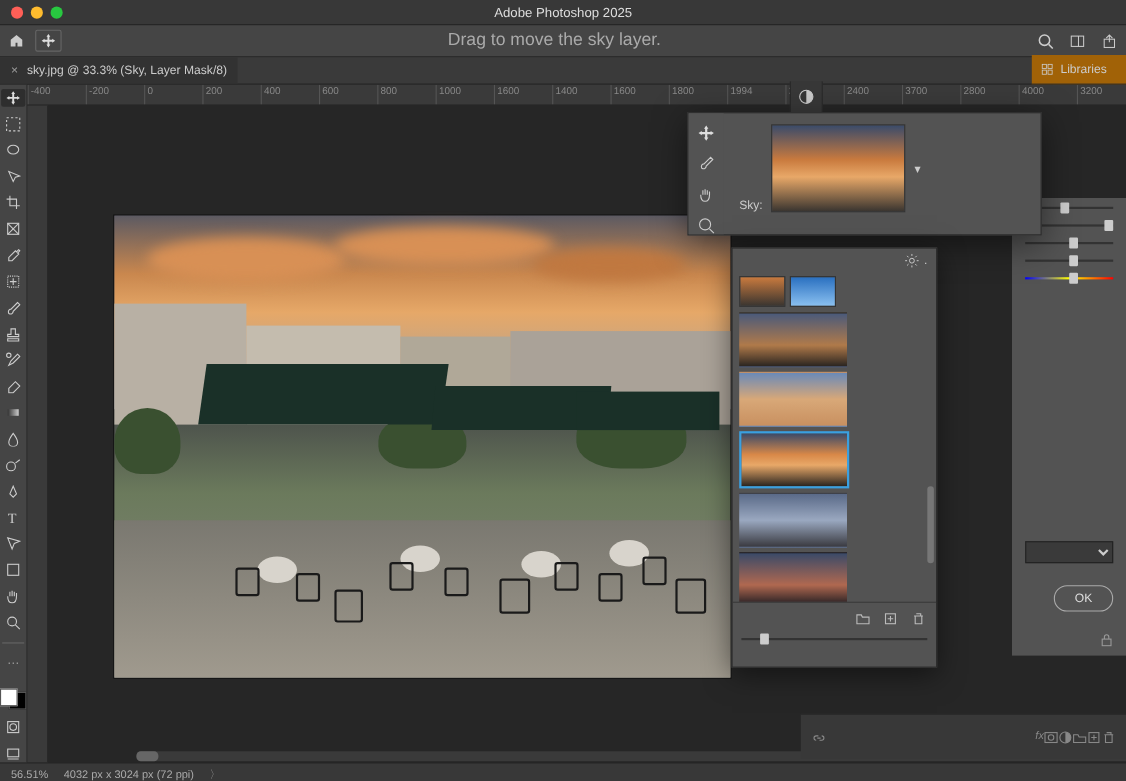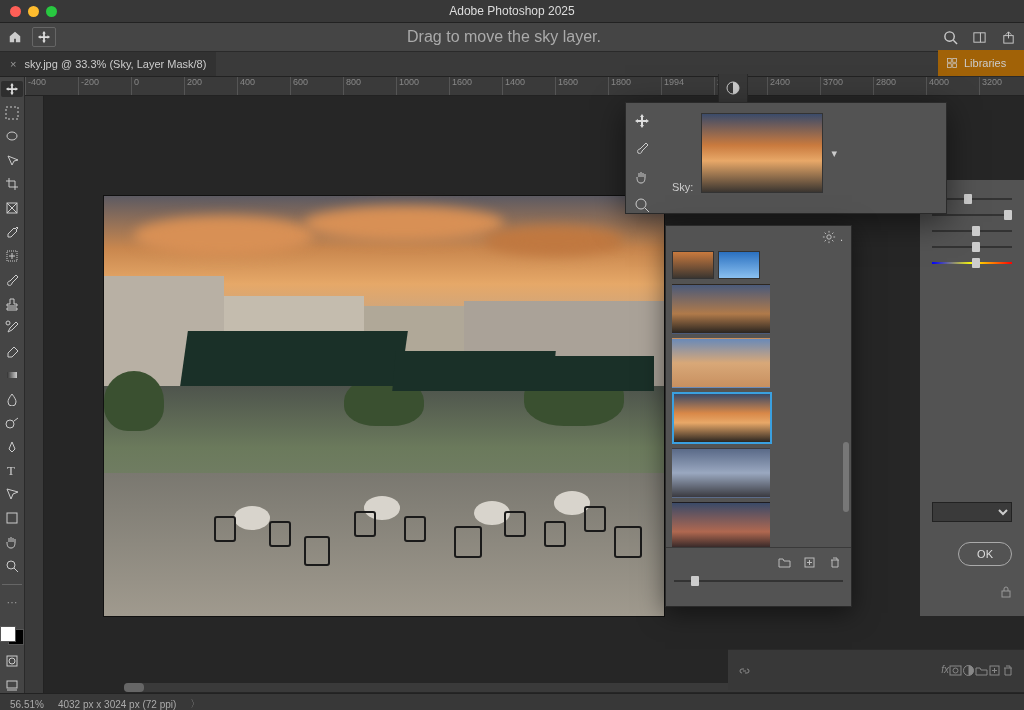--- a/index.html
+++ b/index.html
@@ -59,21 +59,21 @@
 .picker-hdr{height:22px;display:flex;align-items:center;justify-content:flex-end;padding:0 8px}
 .picker-row{display:flex;gap:4px;padding:3px 6px}
 .picker-thumb{width:40px;height:26px;border:1px solid #333}
 .picker-list{flex:1;overflow:hidden;padding:2px 6px;position:relative}
 .picker-item{width:96px;height:48px;margin-bottom:4px;border:1px solid transparent}
 .picker-item.sel{border:2px solid #3aa0e0}
 .picker-sb{position:absolute;right:2px;top:0;bottom:0;width:10px}
 .picker-sb div{position:absolute;right:0;width:6px;background:#777;border-radius:3px}
 .picker-ftr{height:28px;border-top:1px solid #3a3a3a;display:flex;align-items:center;justify-content:flex-end;gap:12px;padding:0 10px;color:#bbb}
 .picker-slider{height:22px;padding:4px 8px}
-.adj-panel{position:absolute;right:0;top:180px;width:80px;height:400px;z-index:40;display:flex;flex-direction:column;gap:14px;padding:18px 12px;background:#535353}
+.adj-panel{position:absolute;right:0;top:180px;width:80px;height:400px;z-index:40;display:flex;flex-direction:column;gap:14px;padding:8px 12px;background:#535353}
 .adj-slider{height:2px;background:#333;position:relative}
 .adj-slider .th{position:absolute;top:-4px;width:8px;height:10px;background:#ccc;border-radius:1px}
 .layers-ftr{position:absolute;right:0;bottom:20px;width:276px;height:40px;background:#383838;border-top:1px solid #2a2a2a;z-index:30;display:flex;align-items:center;padding:0 10px;justify-content:space-between}
 .layers-ftr .ic{display:flex;color:#888}
 svg{display:block}
 </style>
 </head>
 <body>
 
 <div class="titlebar">

